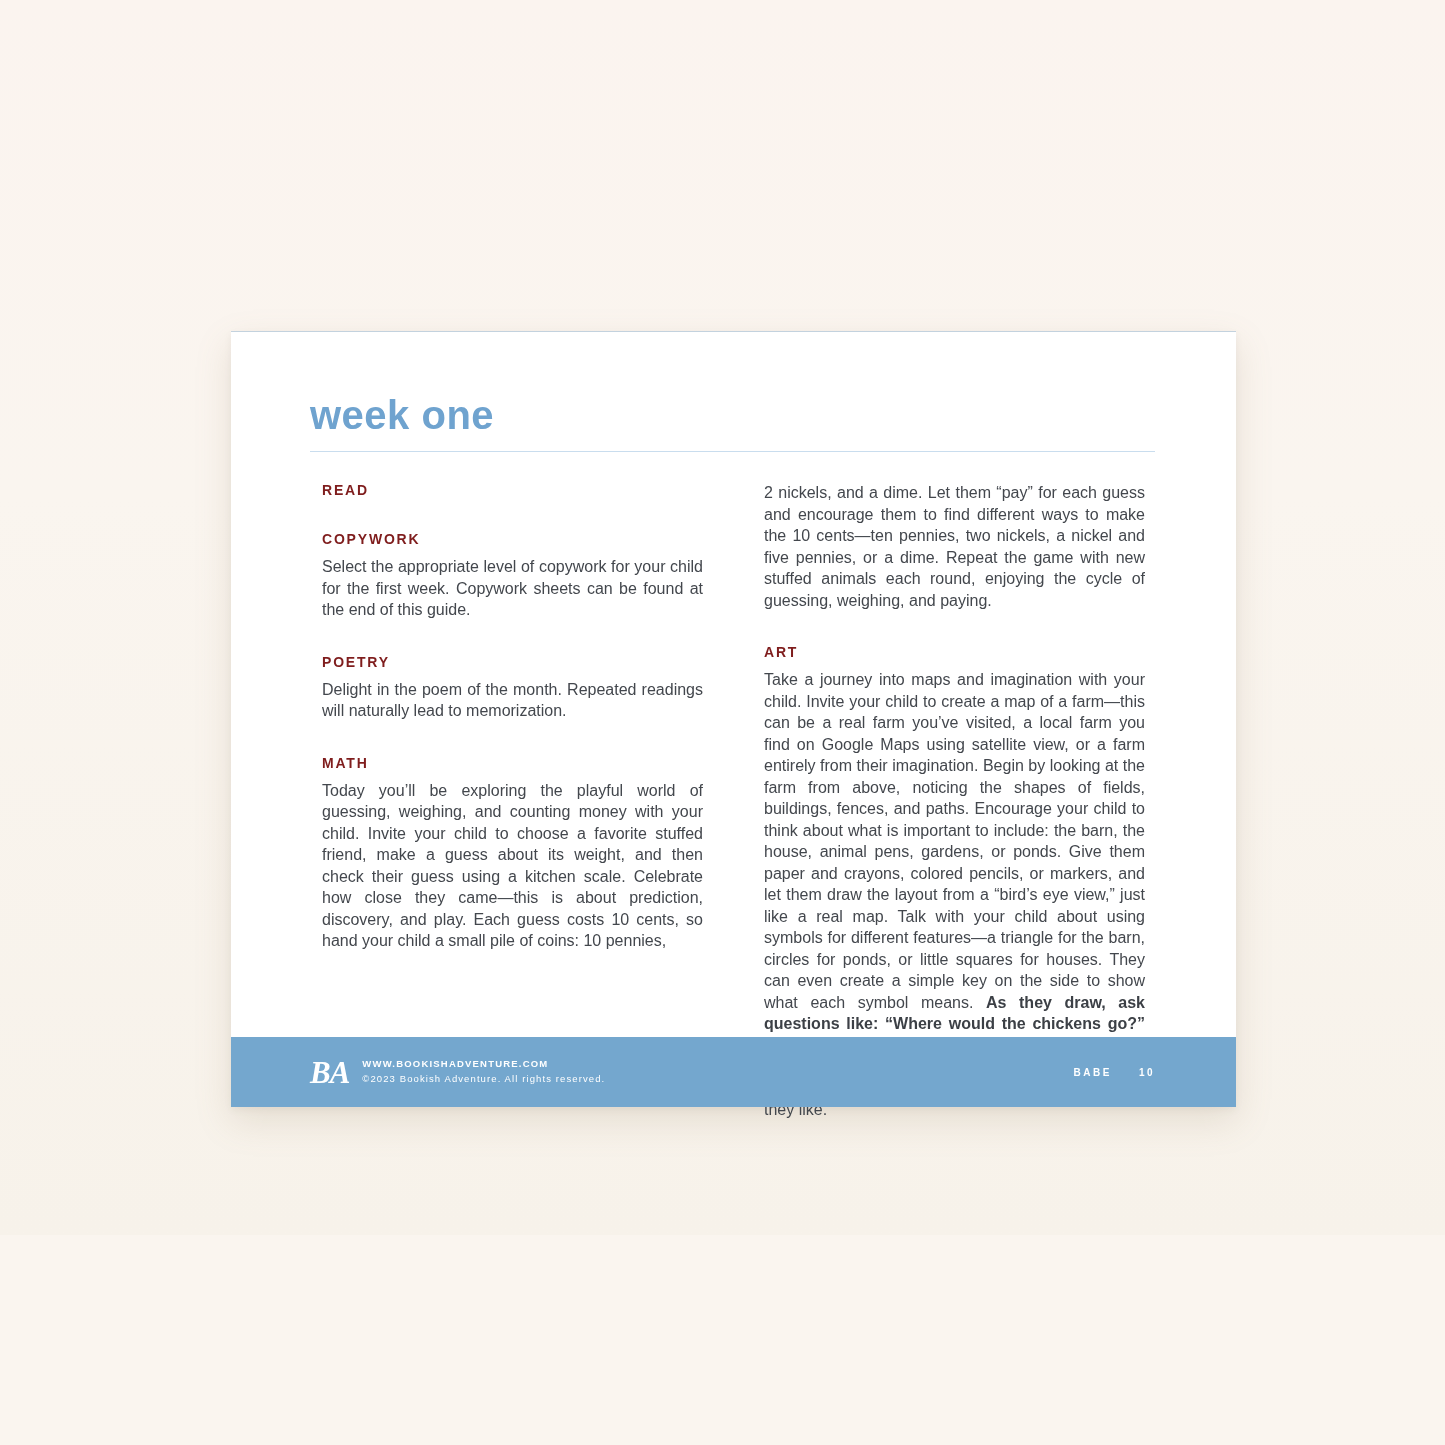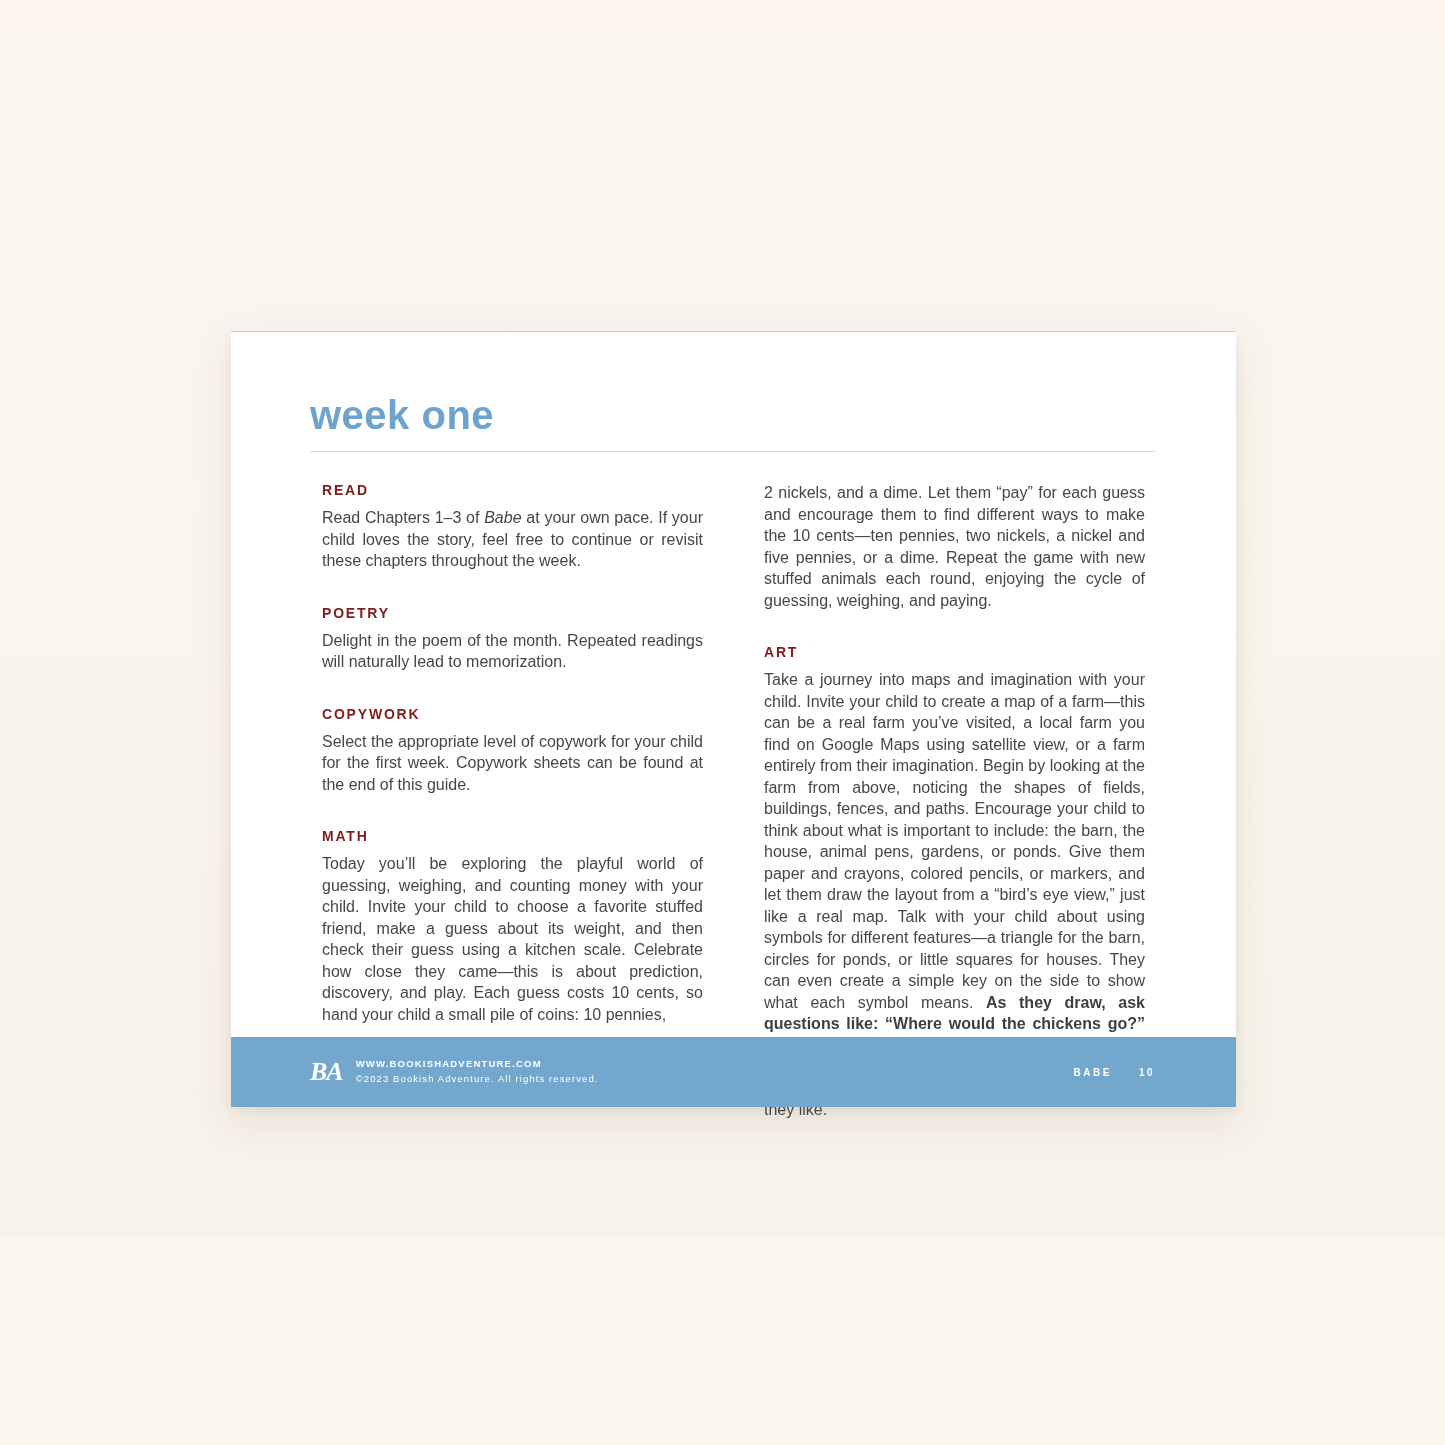--- a/index.html
+++ b/index.html
@@ -87,21 +87,21 @@
     display: flex;
     align-items: center;
     padding: 0 81px 0 79px;
     box-sizing: border-box;
     color: #ffffff;
   }
   .footer-logo {
     font-family: "Liberation Serif", serif;
     font-style: italic;
     font-weight: bold;
-    font-size: 26px;
+    font-size: 31px;
     line-height: 1;
     margin-right: 13px;
     letter-spacing: -1px;
   }
   .footer-meta {
     font-size: 9.5px;
     font-weight: bold;
     letter-spacing: 1.2px;
     line-height: 1.55;
   }
@@ -126,31 +126,30 @@
 
       <h1 class="page-title">week one</h1>
       <hr class="title-rule">
 
       <div class="columns">
 
         <div class="col">
 
           <div class="section">
             <h3 class="section-heading">READ</h3>
-            <p class="body-text"><span>Read Chapters 1–3 of </span><em>Babe</em><span> at your own pace. If your child loves the story, feel free to continue or revisit these chapters throughout the week.</span></p>
+          </div>
+
+          <div class="section">
+            <h3 class="section-heading">COPYWORK</h3>
+            <p class="body-text"><span>Select the appropriate level of copywork for your child for the first week. Copywork sheets can be found at the end of this guide.</span></p>
           </div>
 
           <div class="section">
             <h3 class="section-heading">POETRY</h3>
             <p class="body-text"><span>Delight in the poem of the month. Repeated readings will naturally lead to memorization.</span></p>
-          </div>
-
-          <div class="section">
-            <h3 class="section-heading">COPYWORK</h3>
-            <p class="body-text"><span>Select the appropriate level of copywork for your child for the first week. Copywork sheets can be found at the end of this guide.</span></p>
           </div>
 
           <div class="section">
             <h3 class="section-heading">MATH</h3>
             <p class="body-text"><span>Today you’ll be exploring the playful world of guessing, weighing, and counting money with your child. Invite your child to choose a favorite stuffed friend, make a guess about its weight, and then check their guess using a kitchen scale. Celebrate how close they came—this is about prediction, discovery, and play. Each guess costs 10 cents, so hand your child a small pile of coins: 10 pennies,</span></p>
           </div>
 
         </div>
 
         <div class="col">

